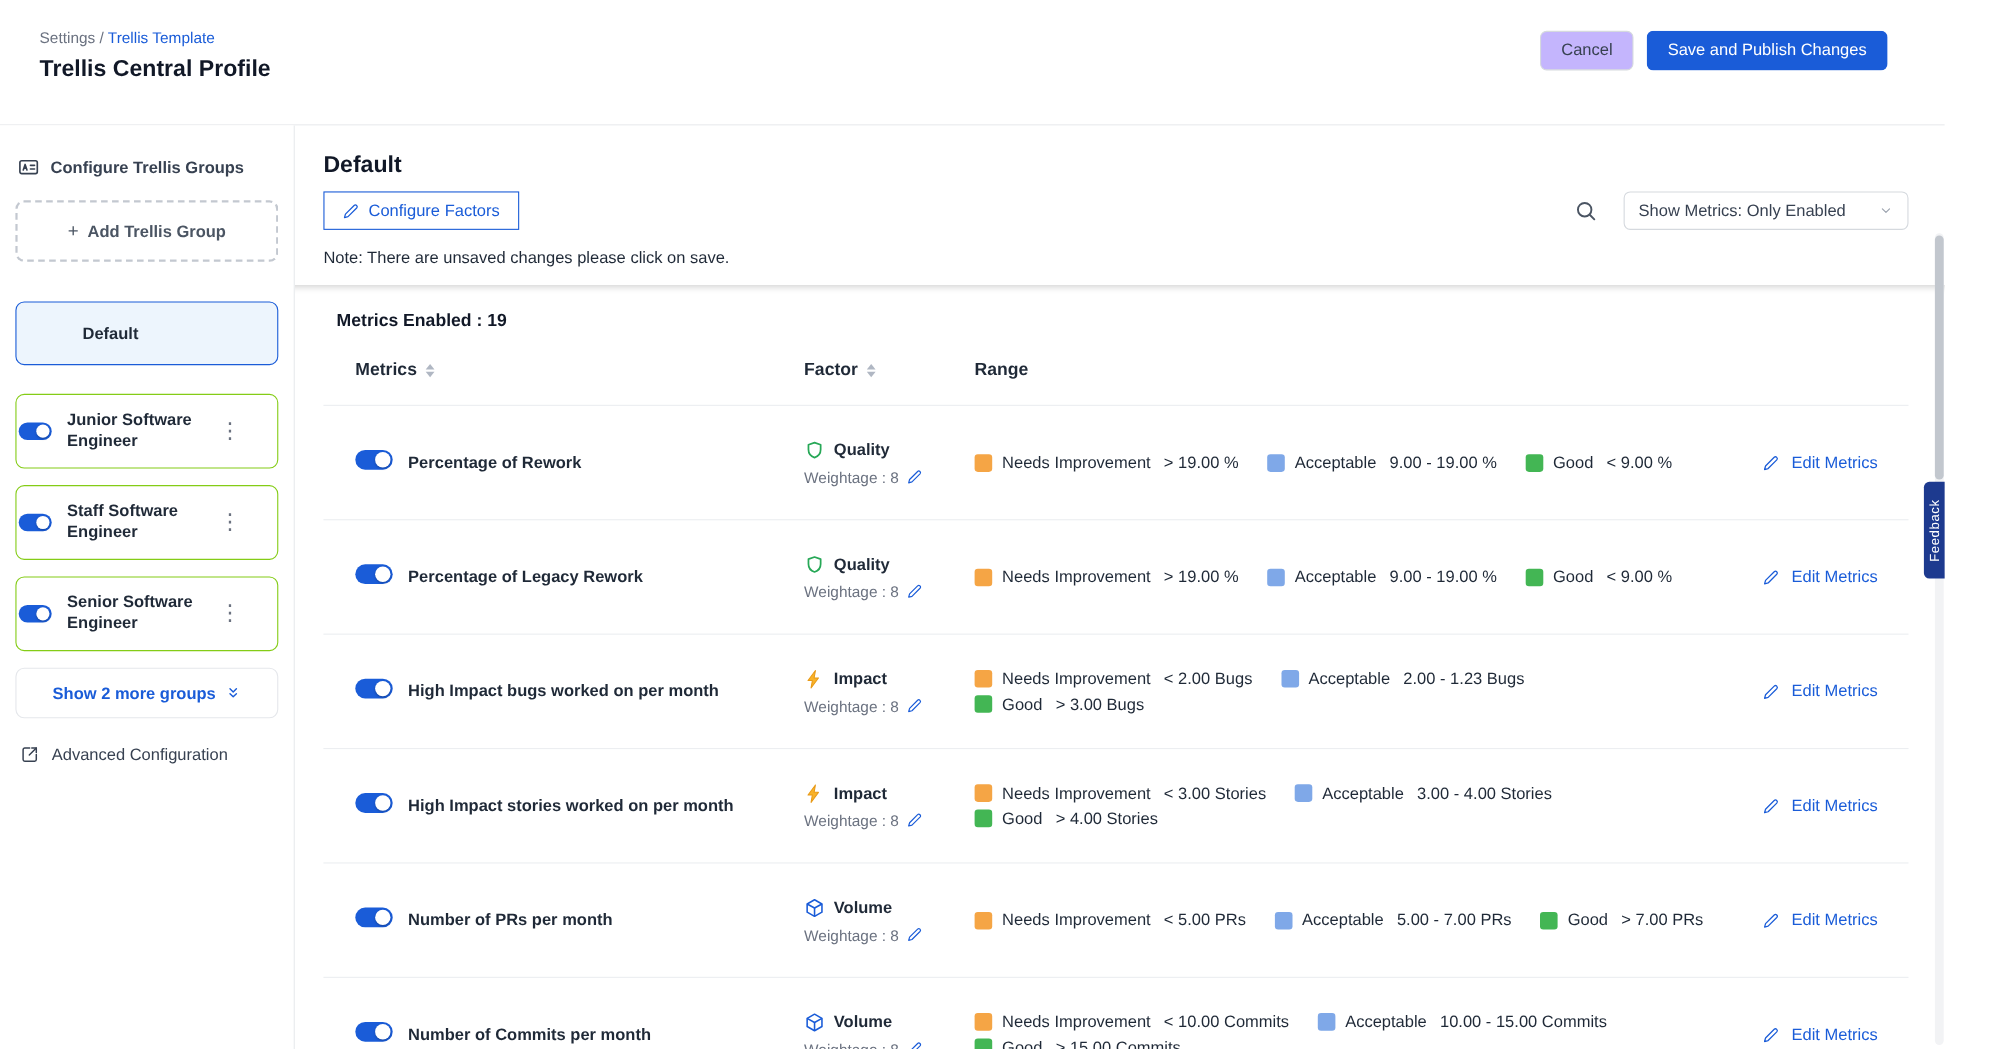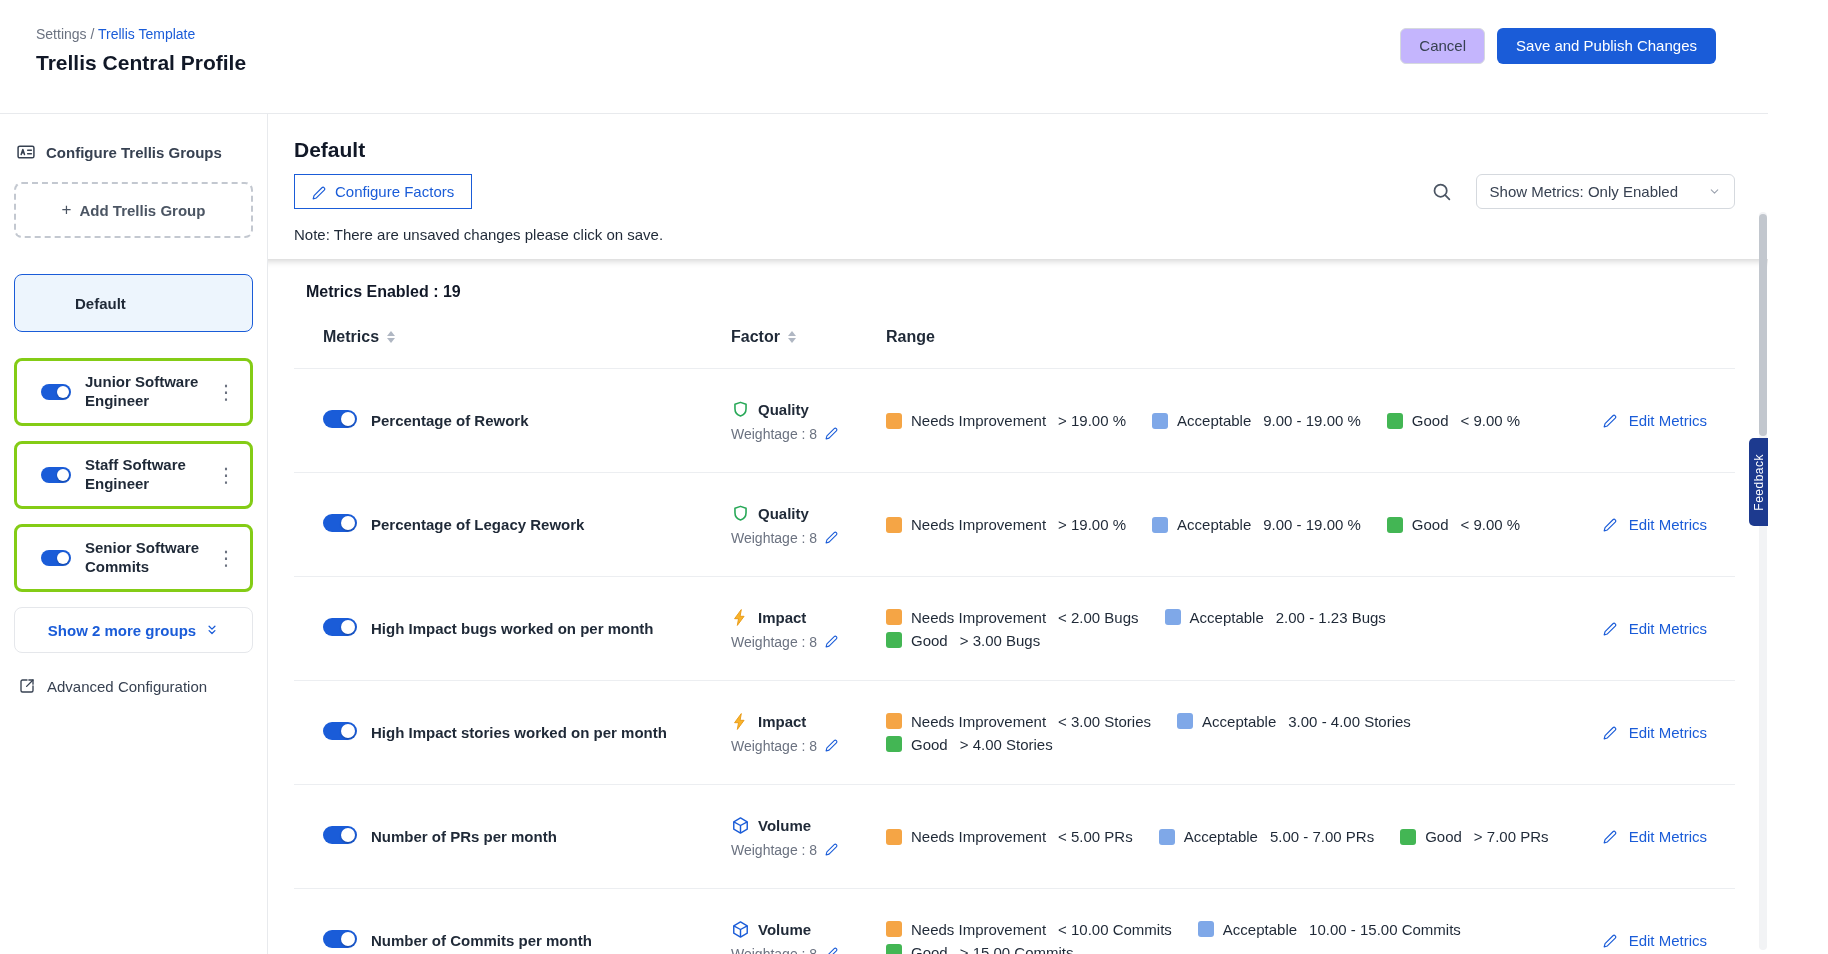--- a/index.html
+++ b/index.html
@@ -22,41 +22,41 @@
   .content{display:flex;height:840px}
 
   
   .sidebar{width:268px;flex:none;border-right:1px solid #e8eaed;padding:28px 14px 0;background:#fff}
   .cfg-row{display:flex;align-items:center;gap:10px;color:#374151;font-size:15px;font-weight:600;padding:0 2px;margin-bottom:20px;cursor:default}
   .add-group{border:2px dashed #c3c8d0;border-radius:8px;height:56px;display:flex;align-items:center;justify-content:center;gap:8px;
              color:#4b5563;font-weight:600;font-size:15px;cursor:pointer;margin-bottom:36px;background:#fff}
   .plus-glyph{font-size:17px;font-weight:400;color:#4b5563}
   .default-card{border:1px solid #1a5cd8;background:#edf5fd;border-radius:8px;height:58px;display:flex;align-items:center;
                 padding-left:60px;font-weight:600;font-size:15px;color:#1f2937;margin-bottom:26px;cursor:pointer}
-  .group-card{border:3px solid #84cc16;border-radius:8px;min-height:68px;display:flex;align-items:center;
-              padding:10px 8px 10px 24px;margin-bottom:15px;background:#fff;cursor:pointer}
+  .group-card{border:1px solid #84cc16;border-radius:8px;min-height:68px;display:flex;align-items:center;
+              padding:10px 8px 10px 2px;margin-bottom:15px;background:#fff;cursor:pointer}
   .group-card .toggle{margin-right:14px}
   .group-label{flex:1;font-weight:600;font-size:15px;color:#1f2937;line-height:1.25;max-width:132px}
   .kebab{color:#6b7280;font-size:20px;line-height:1;padding:2px 6px;cursor:pointer}
   .show-more{border:1px solid #e5e7eb;border-radius:8px;height:46px;display:flex;align-items:center;justify-content:center;gap:9px;
              color:#1a5cd8;font-weight:600;font-size:15px;cursor:pointer;margin-bottom:24px;background:#fff}
   .adv-row{display:flex;align-items:center;gap:11px;color:#374151;font-size:15px;padding-left:4px;cursor:pointer}
 
   
   .toggle{position:relative;width:34px;height:18px;background:#1a5cd8;border-radius:10px;display:inline-block;flex:none;cursor:pointer}
   .toggle::after{content:"";position:absolute;top:2px;right:2px;width:14px;height:14px;background:#fff;border-radius:50%;
                  box-shadow:0 1px 2px rgba(0,0,0,.25)}
   .toggle.sm{width:30px;height:16px}
   .toggle.sm::after{top:2px;right:2px;width:12px;height:12px}
 
   
   .main{flex:1;min-width:0;display:flex;flex-direction:column;padding:24px 33px 0 26px}
   .section-title{font-size:21px;font-weight:700;color:#111827}
   .factors-row{display:flex;justify-content:space-between;align-items:center;margin-top:12px}
-  .cfg-factors-btn{display:inline-flex;align-items:flex-end;gap:9px;border:1px solid #1a5cd8;color:#1a5cd8;background:#fff;
+  .cfg-factors-btn{display:inline-flex;align-items:center;gap:9px;border:1px solid #1a5cd8;color:#1a5cd8;background:#fff;
                    border-radius:0;padding:8px 17px;font-size:15px;cursor:pointer;font-family:inherit}
   .right-controls{display:flex;align-items:center;gap:18px}
   .search-btn{background:none;border:none;cursor:pointer;padding:6px;display:flex}
   .dropdown{display:flex;align-items:center;gap:30px;border:1px solid #d5d9de;border-radius:6px;padding:8px 13px;
             font-size:15px;color:#374151;cursor:pointer;background:#fff;white-space:nowrap}
   .note{margin-top:17px;font-size:15px;color:#1f2937}
 
   
   .table-scroll{flex:1;margin:16px -33px 0 -26px;padding:0 33px 0 26px;overflow:hidden;
                 box-shadow:inset 0 9px 7px -7px rgba(0,0,0,.18)}
@@ -141,21 +141,21 @@
   </div>
 
   <div class="group-card">
     <span class="toggle sm"></span>
     <span class="group-label">Staff Software Engineer</span>
     <span class="kebab">⋮</span>
   </div>
 
   <div class="group-card">
     <span class="toggle sm"></span>
-    <span class="group-label">Senior Software Commits</span>
+    <span class="group-label">Senior Software Engineer</span>
     <span class="kebab">⋮</span>
   </div>
 </div>
 
       <div class="show-more">
         <span>Show 2 more groups</span>
         <span class="factor-icon">
           <svg width="14" height="14" viewBox="0 0 24 24" fill="none" stroke="#1a5cd8" stroke-width="2.2" stroke-linecap="round" stroke-linejoin="round">
               <path d="M7 5.5l5 5 5-5"></path>
               <path d="M7 13l5 5 5-5"></path>

